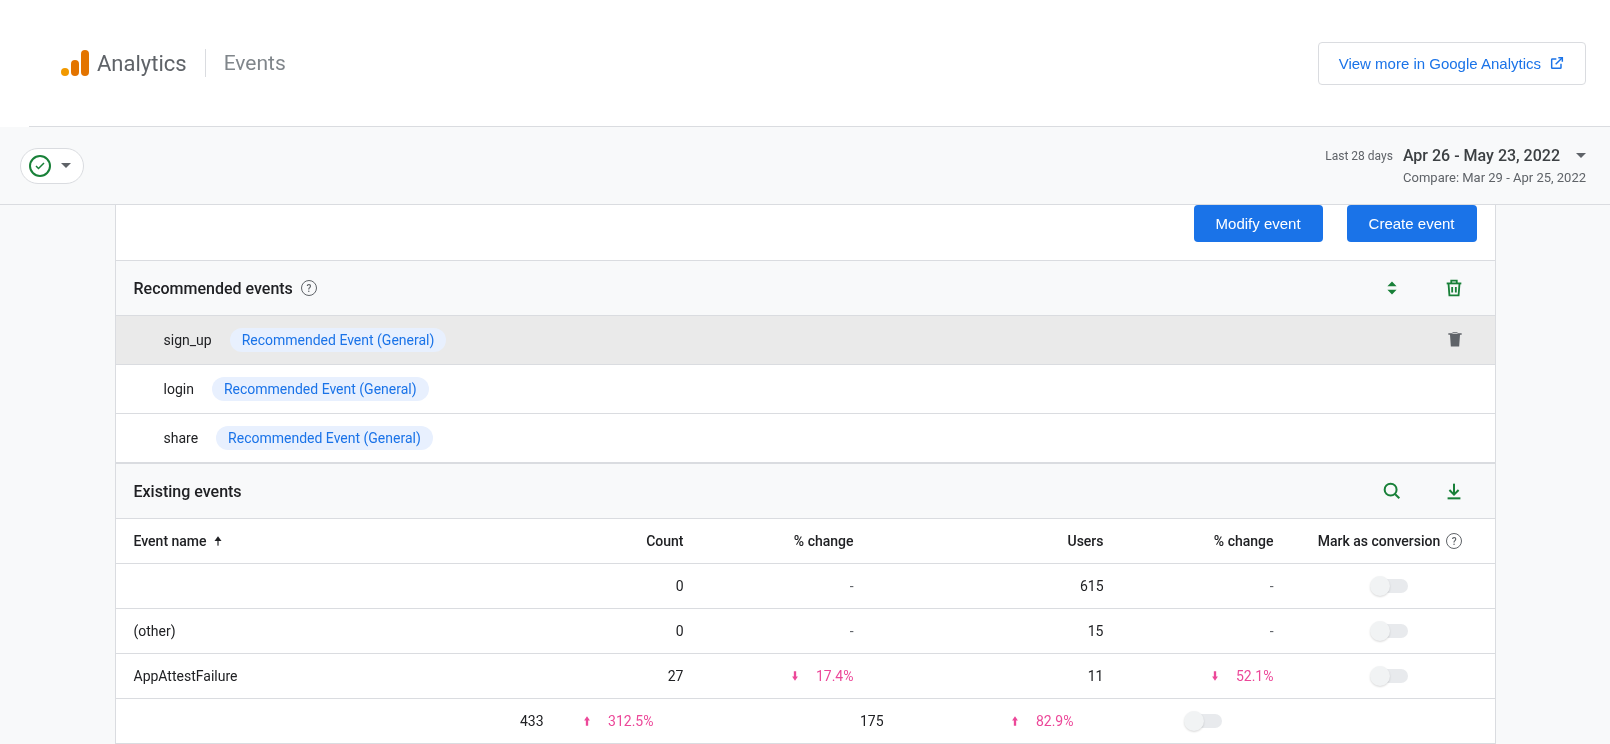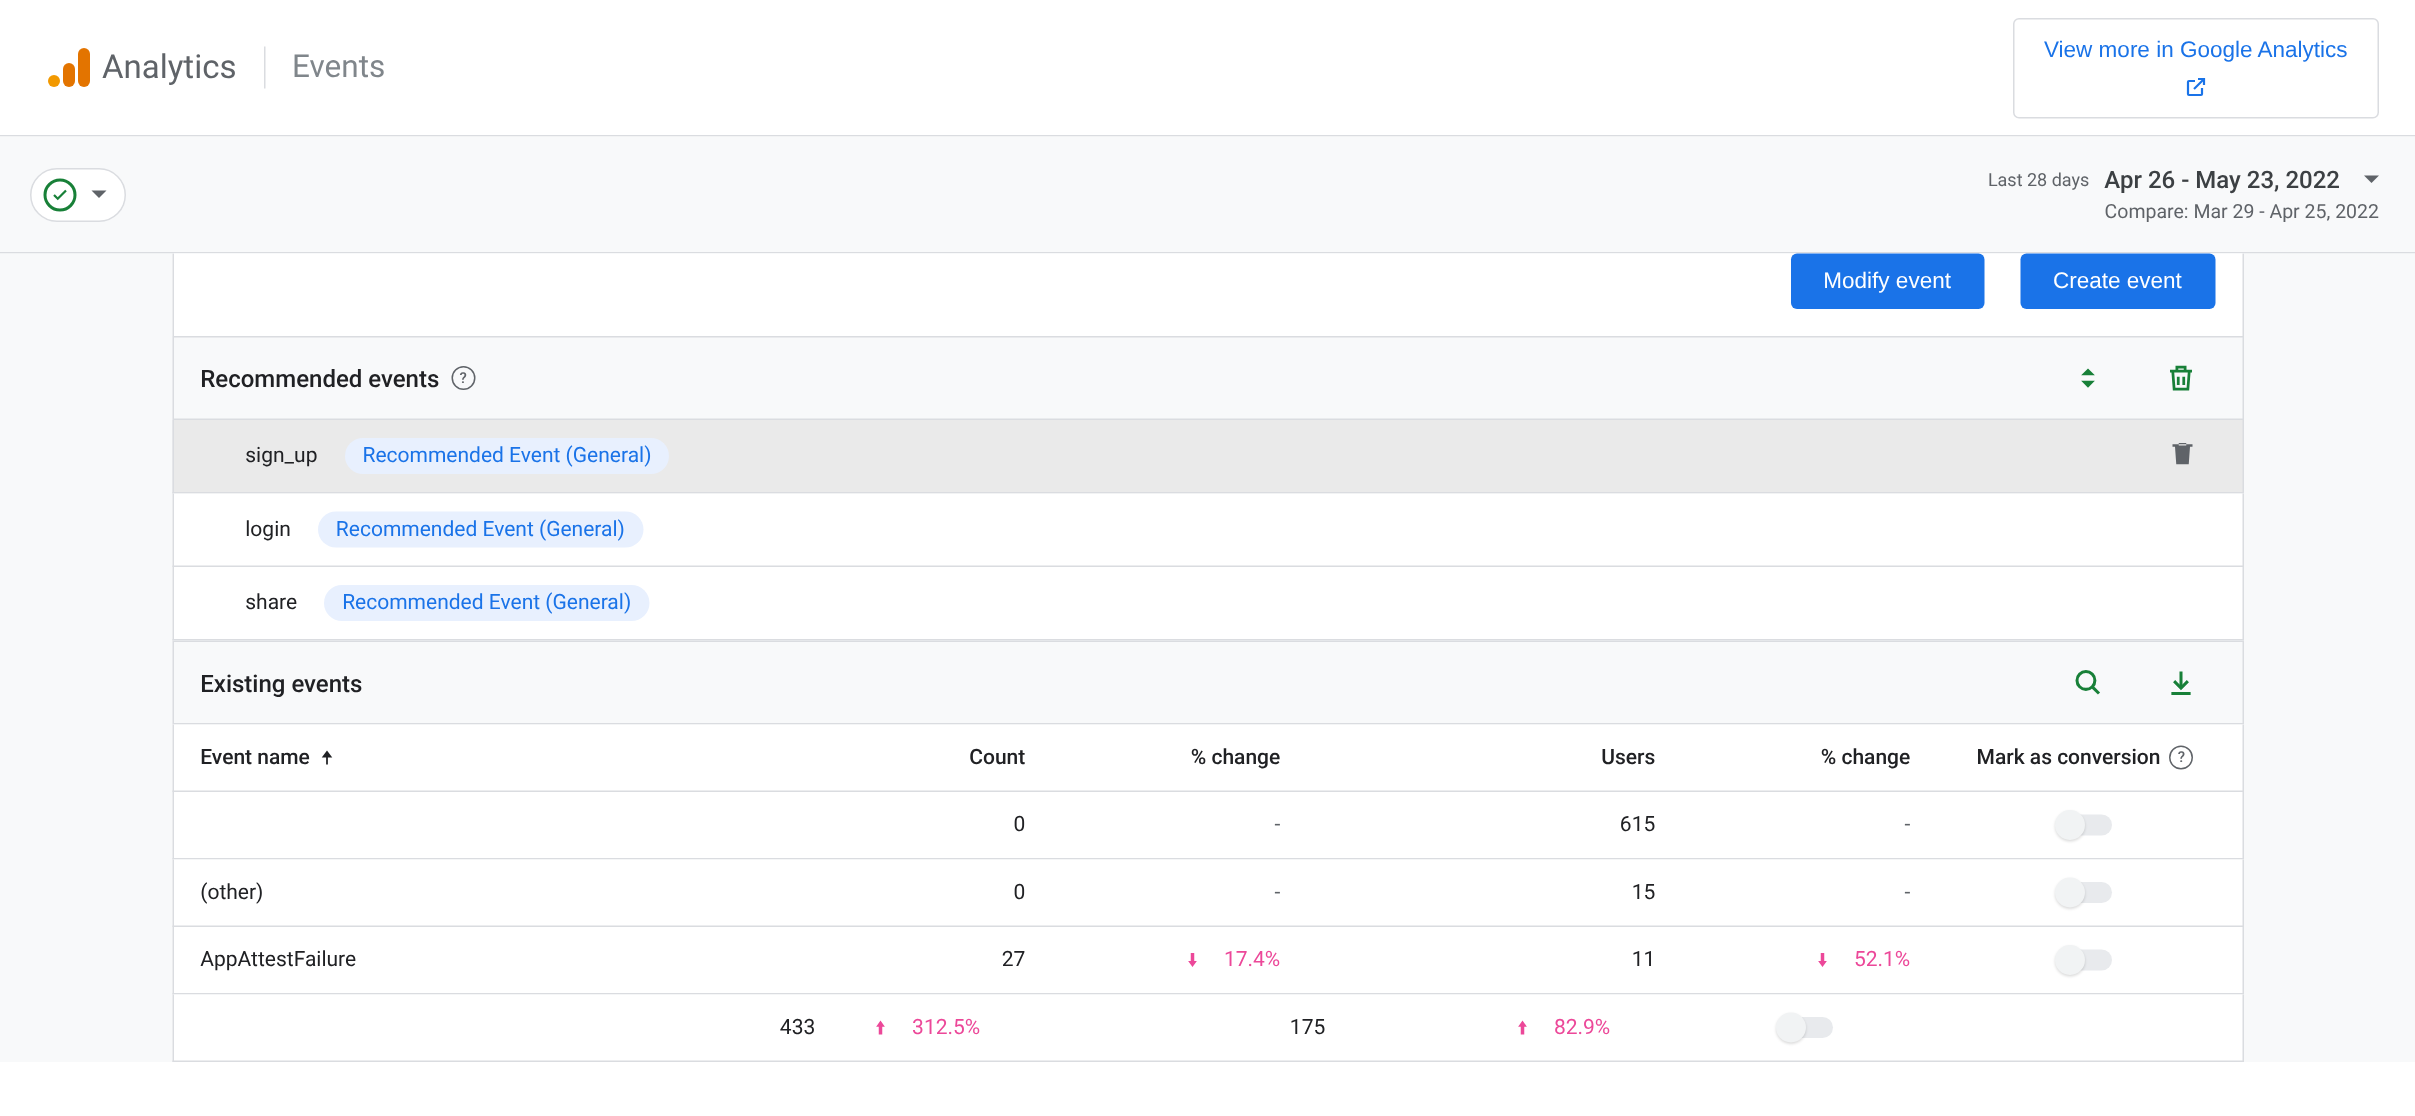--- a/index.html
+++ b/index.html
@@ -1,29 +1,29 @@
 <!DOCTYPE html>
 <html><head>
 <meta charset="utf-8">
 <style>
 * { box-sizing: border-box; margin: 0; padding: 0; }
 body { font-family: 'Google Sans', Roboto, Arial, sans-serif; background: #fff; color: #202124; font-size: 14px; }
 
-.topbar { display: flex; align-items: center; justify-content: space-between; padding: 8px 24px 8px 32px; border-bottom: 1px solid #dadce0; height: 91px; }
+.topbar { display: flex; align-items: center; justify-content: space-between; padding: 8px 24px 8px 32px; border-bottom: 1px solid #dadce0; height: 127px; margin-left: 29px; }
 .topbar-left { display: flex; align-items: center; }
 .logo-wrap { display: flex; align-items: center; gap: 8px; }
 .logo-icon { display: flex; align-items: flex-end; gap: 2px; }
 .logo-bar1 { width: 8px; height: 8px; background: #f29900; border-radius: 4px; }
 .logo-bar2 { width: 8px; height: 16px; background: #e37400; border-radius: 4px; }
 .logo-bar3 { width: 8px; height: 26px; background: #e37400; border-radius: 4px; }
 .logo-text { font-size: 22px; color: #5f6368; font-weight: 400; }
 .sep { width: 1px; height: 28px; background: #dadce0; margin: 0 18px; }
 .page-title { font-size: 21px; color: #80868b; font-weight: 400; }
 
-.view-more-btn { border: 1px solid #dadce0; border-radius: 4px; background: #fff; color: #1a73e8; font-size: 15px; font-weight: 500; padding: 12px 20px; display: inline-flex; align-items: center; gap: 8px; cursor: pointer; flex-direction: column; }
+.view-more-btn { border: 1px solid #dadce0; border-radius: 4px; background: #fff; color: #1a73e8; font-size: 15px; font-weight: 500; padding: 12px 20px; display: inline-flex; align-items: center; gap: 8px; cursor: pointer; }
 .view-more-btn svg { width: 16px; height: 16px; }
 
 .subbar { display: flex; align-items: center; justify-content: space-between; padding: 10px 24px 10px 20px; background: #f8f9fa; border-bottom: 1px solid #dadce0; height: 78px; }
 .status-pill { display: inline-flex; align-items: center; gap: 10px; border: 1px solid #dadce0; border-radius: 22px; padding: 6px 12px 6px 8px; background: #fff; cursor: pointer; }
 .check-circle { width: 22px; height: 22px; border: 2px solid #188038; border-radius: 50%; display: flex; align-items: center; justify-content: center; color: #188038; }
 .check-circle svg { width: 12px; height: 12px; }
 .drop-tri { width: 0; height: 0; border-left: 5px solid transparent; border-right: 5px solid transparent; border-top: 5px solid #5f6368; }
 
 .date-block { text-align: right; line-height: 1.5; }
 .date-line1 { display: flex; align-items: center; gap: 10px; justify-content: flex-end; }

